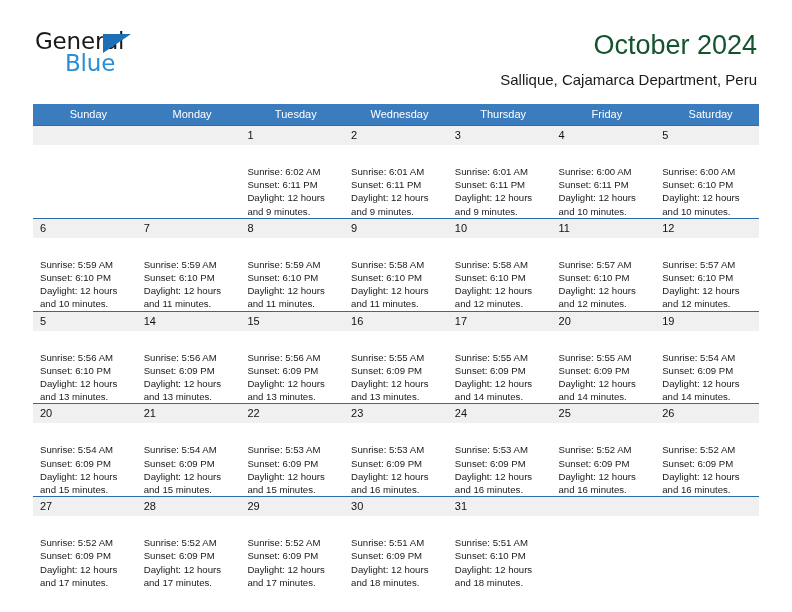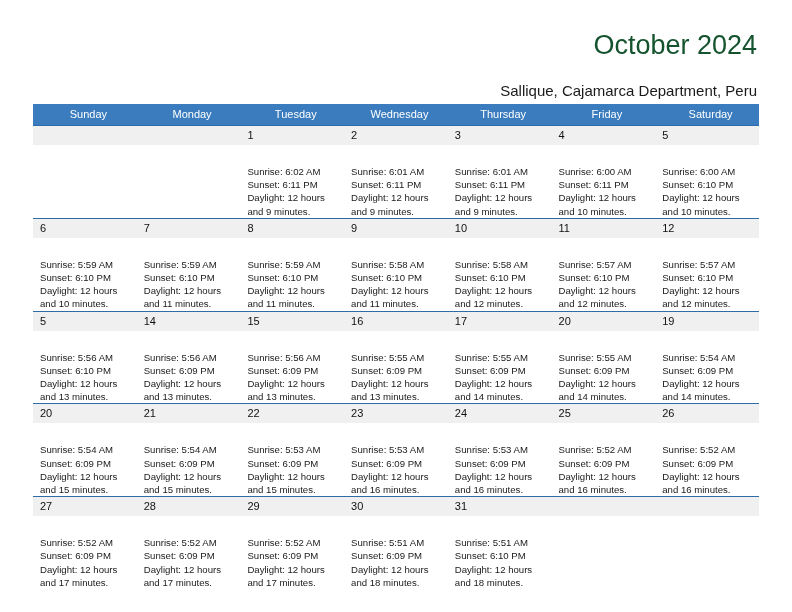--- a/index.html
+++ b/index.html
@@ -73,21 +73,21 @@
   .cal-title {
     font-size: 27px;
     color: #14532d;
     line-height: 34px;
     white-space: nowrap;
   }
   .cal-subtitle {
     font-size: 15px;
     color: #1a1a1a;
     line-height: 22px;
-    margin-top: 18px;
+    margin-top: 7px;
     white-space: nowrap;
   }
 
   
   .calendar {
     position: absolute;
     left: 33px;
     top: 104px;
     width: 726px;
     border-collapse: collapse;
@@ -134,20 +134,25 @@
   .dayinfo div {
     white-space: nowrap;
   }
 </style>
 </head>
 <body>
 
 <div class="page">
 
   <div class="header">
+    <div class="brand">
+      <span class="brand-general">General</span>
+      <span class="brand-triangle"></span>
+      <span class="brand-blue">Blue</span>
+    </div>
     <div class="title-block">
       <div class="cal-title">October 2024</div>
       <div class="cal-subtitle">Sallique, Cajamarca Department, Peru</div>
     </div>
   </div>
 
   <table class="calendar">
     <thead>
       <tr id="weekday-row">
           <th>Sunday</th>

